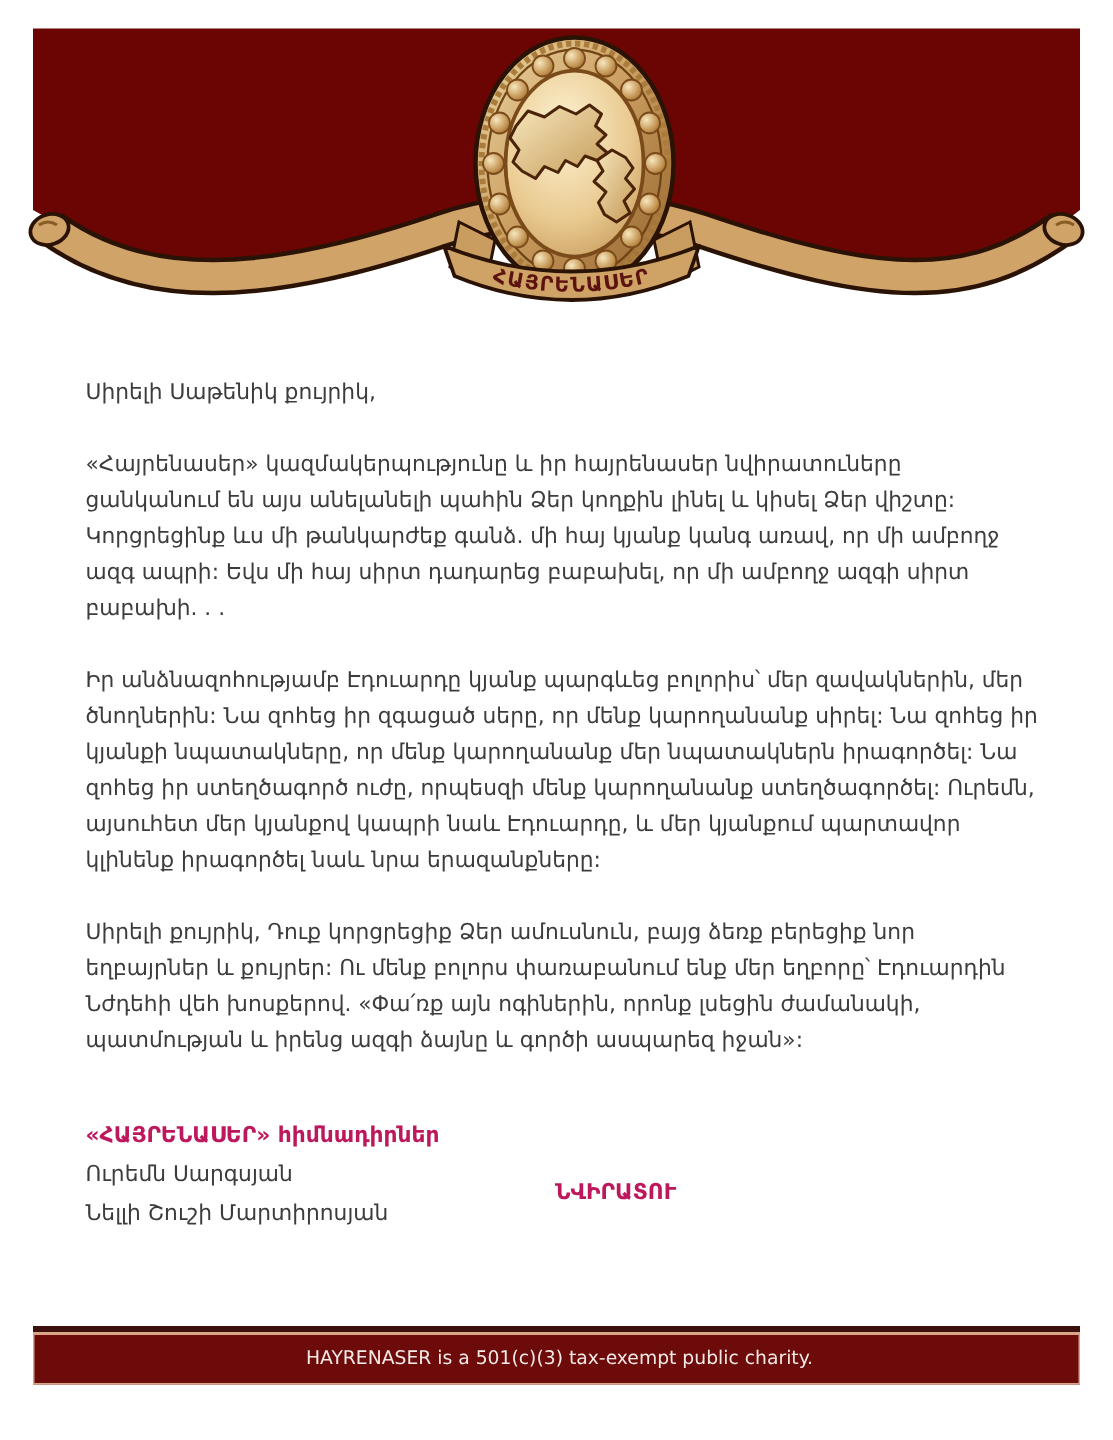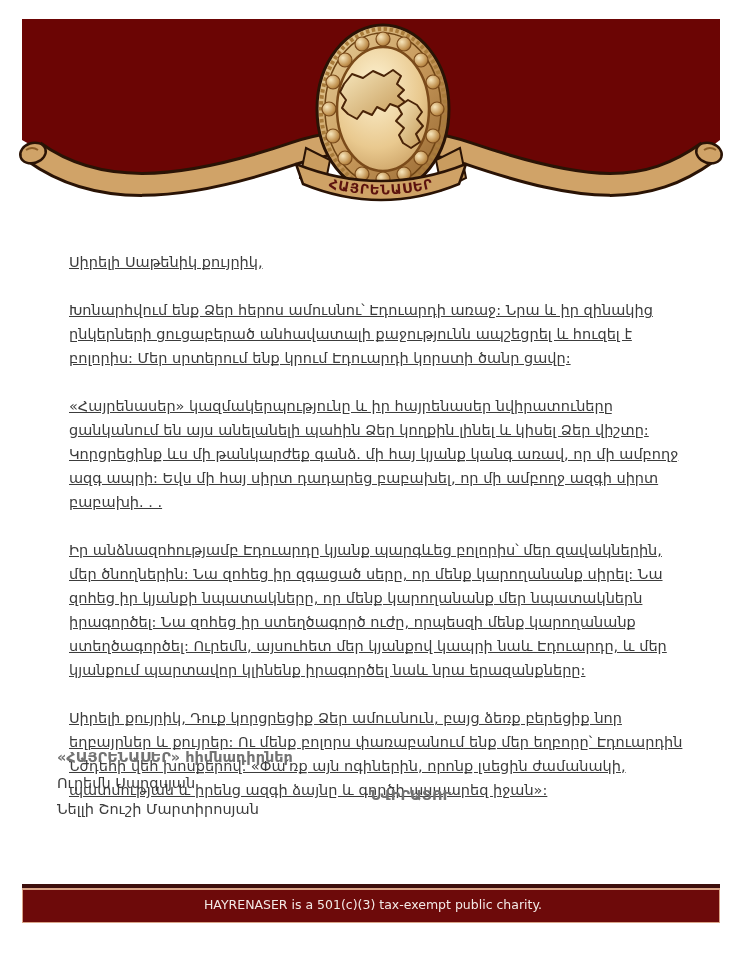--- a/index.html
+++ b/index.html
@@ -7,32 +7,32 @@
     width:742px;height:960px;position:relative;overflow:hidden;
     font-family:"DejaVu Sans","Liberation Sans",sans-serif;
   }
   
   .header-svg{position:absolute;left:0;top:0;display:block;}
   
   .letter{
     position:absolute;left:57px;top:250px;width:636px;
     font-size:14.5px;line-height:24px;color:#3c3c3c;
   }
-  .letter p{margin:0 0 7px 12px;text-decoration:underline;}
+  .letter p{margin:0 0 7px 0;}
   .letter p.salutation{margin-bottom:24px;}
   .letter p.para{margin-bottom:24px;}
   
   .signatures{
     position:absolute;left:57px;top:744px;width:636px;height:90px;
     font-size:14.5px;line-height:26px;color:#3c3c3c;
   }
   .sig-col{position:absolute;top:0;}
   .sig-col.left{left:0;}
   .sig-col.right{left:313px;margin-top:38px;}
-  .sig-title{font-weight:bold;color:#737373;}
+  .sig-title{font-weight:bold;color:#be185d;}
   
   .footer{position:absolute;left:22px;top:884px;width:698px;}
   .footer-topbar{height:4px;background:#3d0f0d;}
   .footer-box{
     background:#6d0a0a;
     border:1px solid #d9a488;border-top:2px solid #d9a488;
     text-align:center;color:#f3e9e6;padding:5px 4px 7px 8px;
   }
   .footer-line1{font-size:12.5px;line-height:20px;}
   .footer-line2{font-size:13.5px;line-height:21px;}
@@ -115,21 +115,20 @@
     <path d="M296 164 Q381 198 466 164 L459 184 Q381 216 303 184 Z" fill="#cfa266" stroke="#2a1305" stroke-width="2.5" stroke-linejoin="round"></path>
     <path id="bannerTextPath" d="M300 179 Q381 210 462 179" fill="none"></path>
     <text font-size="13.5" font-weight="bold" fill="#5c120e" letter-spacing="1">
       <textPath href="#bannerTextPath" startOffset="50%" text-anchor="middle">ՀԱՅՐԵՆԱՍԵՐ</textPath>
     </text>
   </g>
 </svg>
 
 <div class="letter">
   <p class="salutation">Սիրելի Սաթենիկ քույրիկ,</p>
-  <p class="para">Խոնարհվում ենք Ձեր հերոս ամուսնու՝ Էդուարդի առաջ: Նրա և իր զինակից ընկերների ցուցաբերած անհավատալի քաջությունն ապշեցրել և հուզել է բոլորիս: Մեր սրտերում ենք կրում Էդուարդի կորստի ծանր ցավը:</p>
   <p class="para">«Հայրենասեր» կազմակերպությունը և իր հայրենասեր նվիրատուները ցանկանում են այս անելանելի պահին Ձեր կողքին լինել և կիսել Ձեր վիշտը: Կորցրեցինք ևս մի թանկարժեք գանձ. մի հայ կյանք կանգ առավ, որ մի ամբողջ ազգ ապրի: Եվս մի հայ սիրտ դադարեց բաբախել, որ մի ամբողջ ազգի սիրտ բաբախի. . .</p>
   <p class="para">Իր անձնազոհությամբ Էդուարդը կյանք պարգևեց բոլորիս՝ մեր զավակներին, մեր ծնողներին: Նա զոհեց իր զգացած սերը, որ մենք կարողանանք սիրել: Նա զոհեց իր կյանքի նպատակները, որ մենք կարողանանք մեր նպատակներն իրագործել: Նա զոհեց իր ստեղծագործ ուժը, որպեսզի մենք կարողանանք ստեղծագործել: Ուրեմն, այսուհետ մեր կյանքով կապրի նաև Էդուարդը, և մեր կյանքում պարտավոր կլինենք իրագործել նաև նրա երազանքները:</p>
   <p class="para">Սիրելի քույրիկ, Դուք կորցրեցիք Ձեր ամուսնուն, բայց ձեռք բերեցիք նոր եղբայրներ և քույրեր: Ու մենք բոլորս փառաբանում ենք մեր եղբորը՝ Էդուարդին Նժդեհի վեհ խոսքերով. «Փա՛ռք այն ոգիներին, որոնք լսեցին ժամանակի, պատմության և իրենց ազգի ձայնը և գործի ասպարեզ իջան»:</p>
 </div>
 
 <div class="signatures">
   <div class="sig-col left">
     <div class="sig-title">«ՀԱՅՐԵՆԱՍԵՐ» հիմնադիրներ</div>
     <div>Ուրեմն Սարգսյան</div>
     <div>Նելլի Շուշի Մարտիրոսյան</div>

